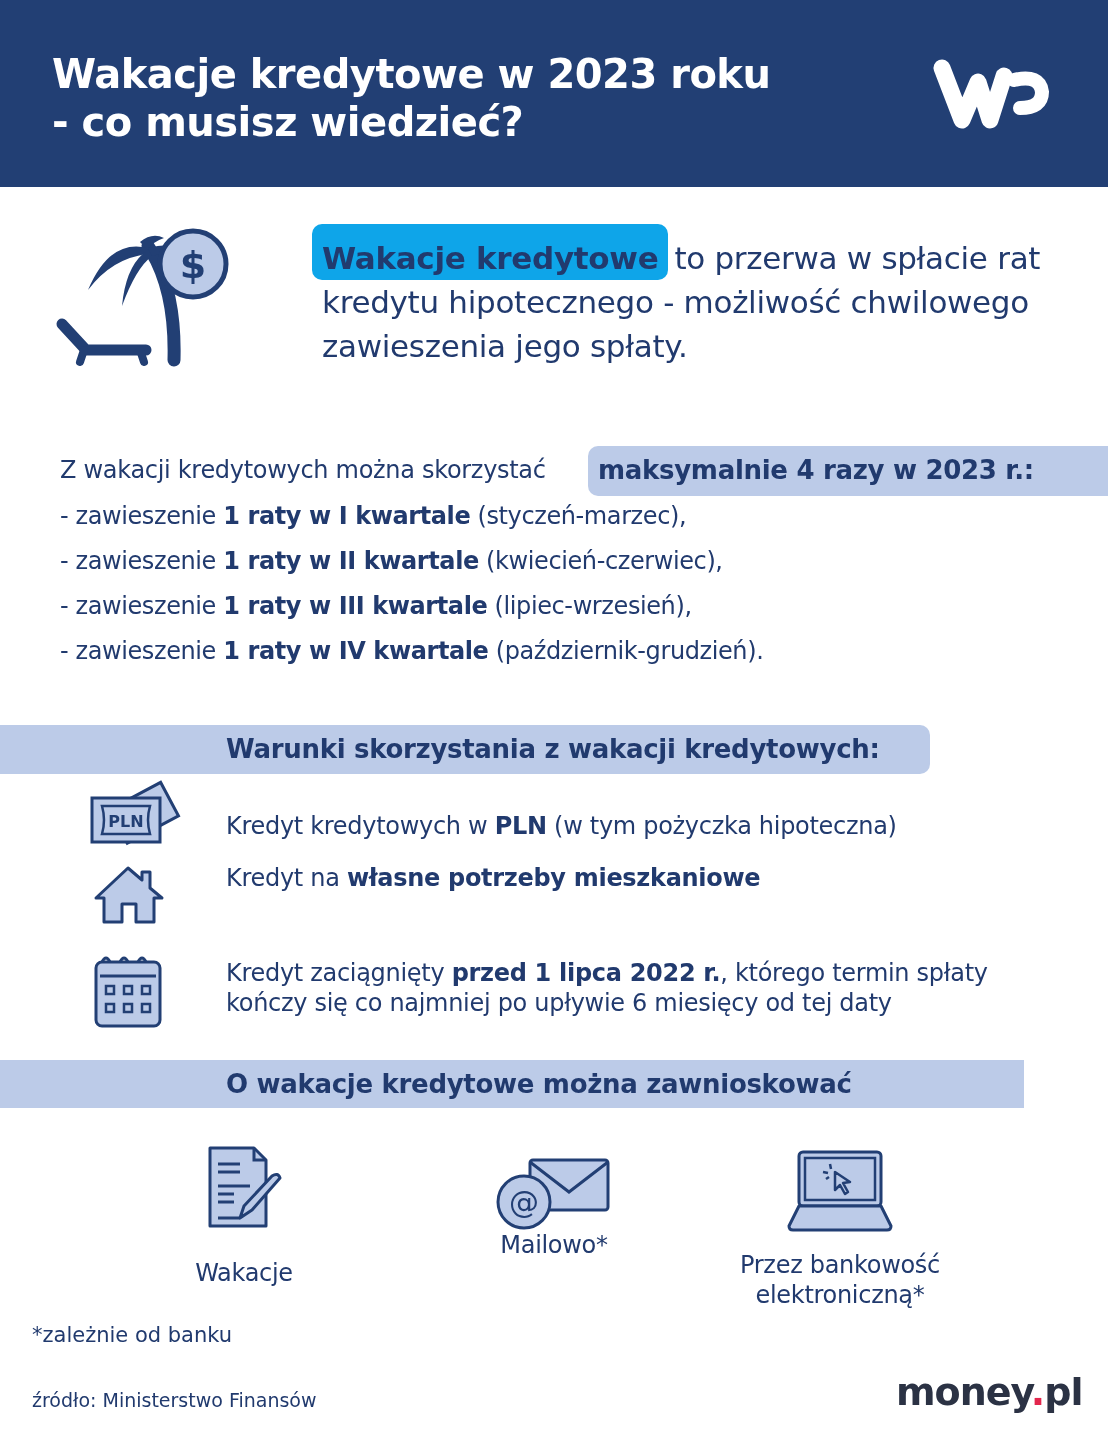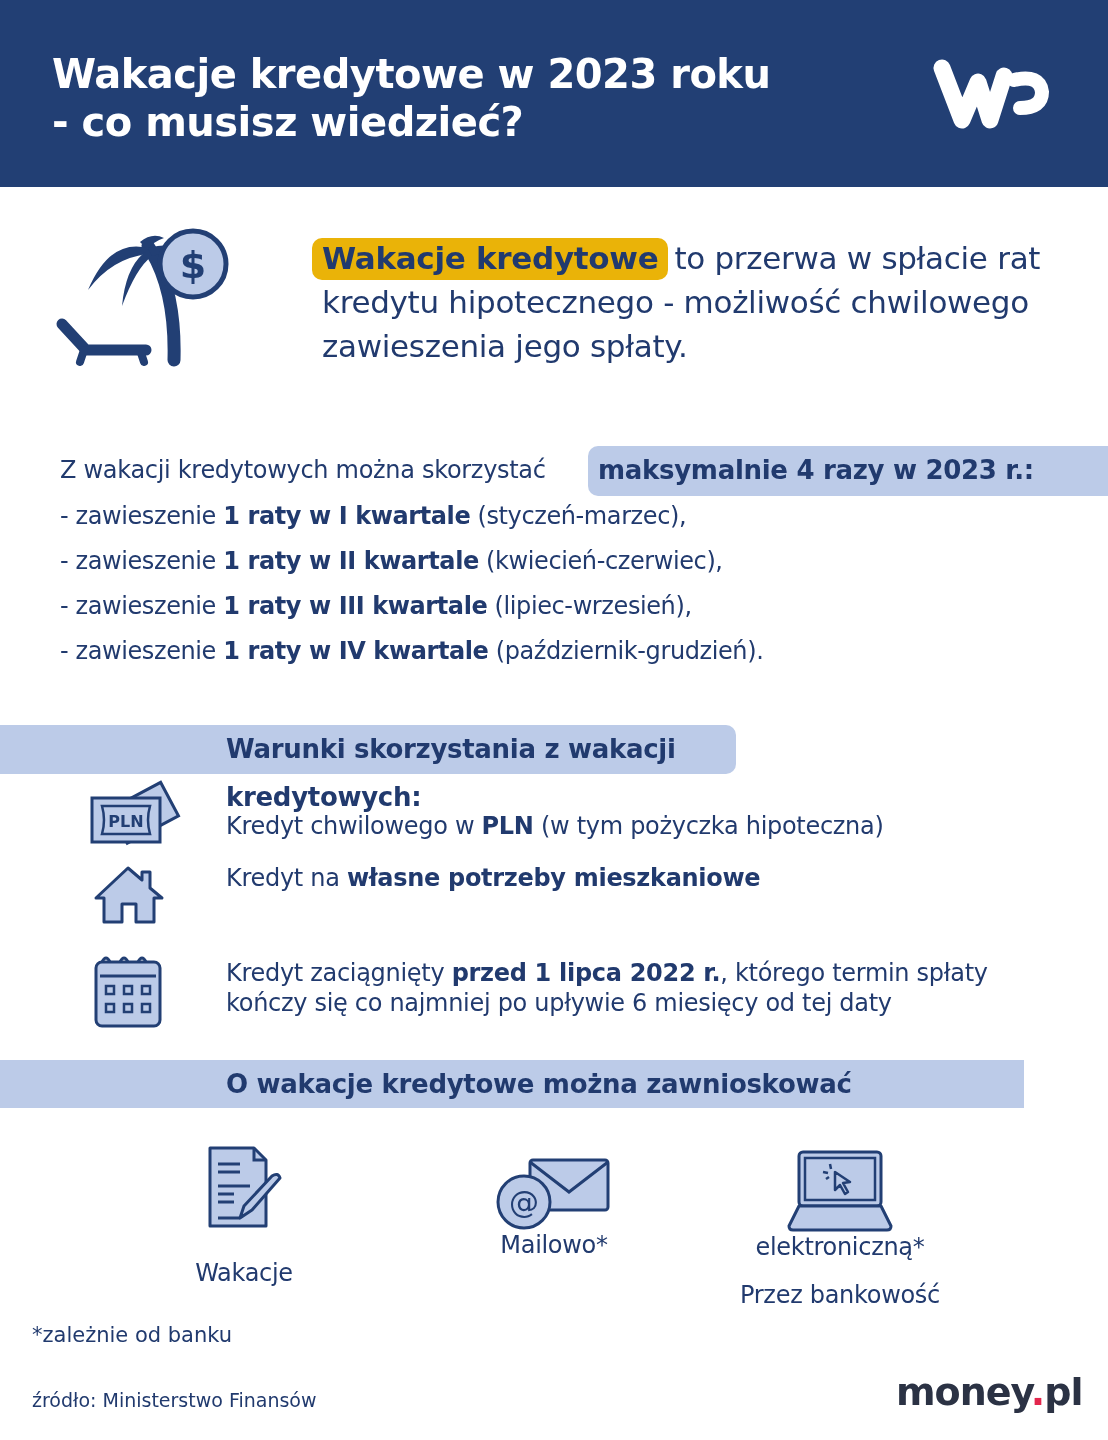--- a/index.html
+++ b/index.html
@@ -5,31 +5,31 @@
   * { box-sizing: border-box; margin: 0; padding: 0; }
   html, body { width: 1108px; height: 1440px; background: #ffffff; overflow: hidden; }
   body { font-family: "DejaVu Sans", sans-serif; color: #213a6e; position: relative; }
 
   .header { position: absolute; left: 0; top: 0; width: 1108px; height: 187px; background: #223f74; text-decoration: underline; }
   .header-title { position: absolute; left: 52px; top: 50px; color: #ffffff; font-family: "DejaVu Sans", sans-serif; font-size: 40px; line-height: 48px; letter-spacing: -0.5px; font-weight: 600; }
   .wp-logo { position: absolute; left: 928px; top: 56px; width: 124px; height: 76px; }
 
   .intro-icon { position: absolute; left: 52px; top: 228px; width: 184px; height: 140px; }
   .intro-text { position: absolute; left: 322px; top: 236px; width: 740px; font-size: 31px; line-height: 44px; color: #213a6e; letter-spacing: -0.3px; }
-  .hl-term { background: #eab308; border-radius: 10px; padding: 2px 10px 4px 10px; margin-left: -10px; font-weight: bold; margin-right: 6px; }
+  .hl-term { background: #0ea5e9; border-radius: 10px; padding: 16px 10px 4px 10px; margin-left: -10px; font-weight: bold; margin-right: 6px; }
 
   .limit-line { position: absolute; left: 60px; top: 450px; width: 1048px; font-size: 24px; line-height: 40px; letter-spacing: -0.3px; }
   .limit-hl { position: absolute; left: 588px; top: 446px; width: 520px; height: 50px; background: #bccbe8; border-radius: 10px 0 0 10px; }
   .limit-hl-text { position: absolute; left: 598px; top: 450px; font-size: 26px; line-height: 40px; font-weight: bold; letter-spacing: -0.3px; }
   .quarter-list { position: absolute; left: 60px; top: 494px; list-style: none; }
   .quarter-list li { font-size: 24px; line-height: 45px; letter-spacing: -0.4px; white-space: nowrap; }
   .quarter-list b { font-weight: bold; text-align: right; }
 
   .section-band { position: absolute; left: 0; background: #bccbe8; }
-  .band1 { top: 725px; width: 736px; height: 49px; border-radius: 0 10px 10px 0; }
+  .band1 { top: 725px; width: 930px; height: 49px; border-radius: 0 10px 10px 0; }
   .band2 { top: 1060px; width: 1024px; height: 48px; }
   .band-title { position: absolute; font-size: 26px; font-weight: bold; letter-spacing: -0.3px; line-height: 48px; }
   .band1 .band-title { left: 226px; top: 0; }
   .band2 .band-title { left: 226px; top: 0; }
 
   .cond-icon { position: absolute; width: 96px; height: 80px; }
   .cond-text { position: absolute; left: 226px; font-size: 24px; line-height: 30px; letter-spacing: -0.3px; }
   .cond-text b { font-weight: bold; }
 
   .method { position: absolute; text-align: center; }
@@ -93,21 +93,21 @@
 
 <svg class="cond-icon" style="left:86px; top:778px;" viewBox="0 0 96 80">
   <g transform="rotate(-28 62 36)">
     <rect x="30" y="14" width="58" height="38" fill="#bccbe8" stroke="#223f74" stroke-width="3"></rect>
   </g>
   <rect x="6" y="20" width="68" height="44" fill="#bccbe8" stroke="#223f74" stroke-width="3"></rect>
   <path d="M16 28 L64 28 Q60 42 64 56 L16 56 Q20 42 16 28 Z" fill="none" stroke="#223f74" stroke-width="2.5"></path>
   <text x="40" y="49" text-anchor="middle" font-family="DejaVu Sans, sans-serif" font-size="16" font-weight="bold" fill="#223f74">PLN</text>
 </svg>
 <div class="cond-text" style="top:811px;">
-  <span>Kredyt chwilowego w </span><b>PLN</b><span> (w tym pożyczka hipoteczna)</span>
+  <span>Kredyt kredytowych w </span><b>PLN</b><span> (w tym pożyczka hipoteczna)</span>
 </div>
 
 <svg class="cond-icon" style="left:86px; top:862px;" viewBox="0 0 96 80">
   <path d="M10 36 L42 6 L56 18 L56 10 L64 10 L64 26 L76 36 L68 36 L68 60 L50 60 L50 42 L36 42 L36 60 L18 60 L18 36 Z" fill="#bccbe8" stroke="#223f74" stroke-width="3" stroke-linejoin="round"></path>
 </svg>
 <div class="cond-text" style="top:863px;">
   <span>Kredyt na </span><b>własne potrzeby mieszkaniowe</b><span></span>
 </div>
 
 <svg class="cond-icon" style="left:86px; top:952px;" viewBox="0 0 96 80">
@@ -164,21 +164,21 @@
     <rect x="14" y="2" width="82" height="54" rx="4" fill="#bccbe8" stroke="#223f74" stroke-width="3"></rect>
     <rect x="20" y="8" width="70" height="42" fill="none" stroke="#223f74" stroke-width="2.5"></rect>
     <path d="M14 56 L96 56 L106 76 Q106 80 102 80 L8 80 Q4 80 4 76 Z" fill="#bccbe8" stroke="#223f74" stroke-width="3" stroke-linejoin="round"></path>
     <path d="M50 22 L50 40 L55 35 L60 44 L63 42 L58 33 L65 32 Z" fill="#bccbe8" stroke="#223f74" stroke-width="2.5" stroke-linejoin="round"></path>
     <g stroke="#223f74" stroke-width="2.5">
         <line x1="45" y1="14" x2="46" y2="19"></line>
         <line x1="38" y1="22" x2="43" y2="23"></line>
         <line x1="41" y1="29" x2="44" y2="27"></line>
       </g>
   </svg>
+  <span class="method-label" style="margin-top:18px;">Przez bankowość</span>
   <span class="method-label">elektroniczną*</span>
-  <span class="method-label" style="margin-top:18px;">Przez bankowość</span>
 </div>
 
 <div class="footnote">*zależnie od banku</div>
 <div class="source">źródło: Ministerstwo Finansów</div>
 <div class="money-logo">
   <span>money</span><span class="dot">.</span><span class="pl">pl</span>
 </div>
 
 </body></html>

